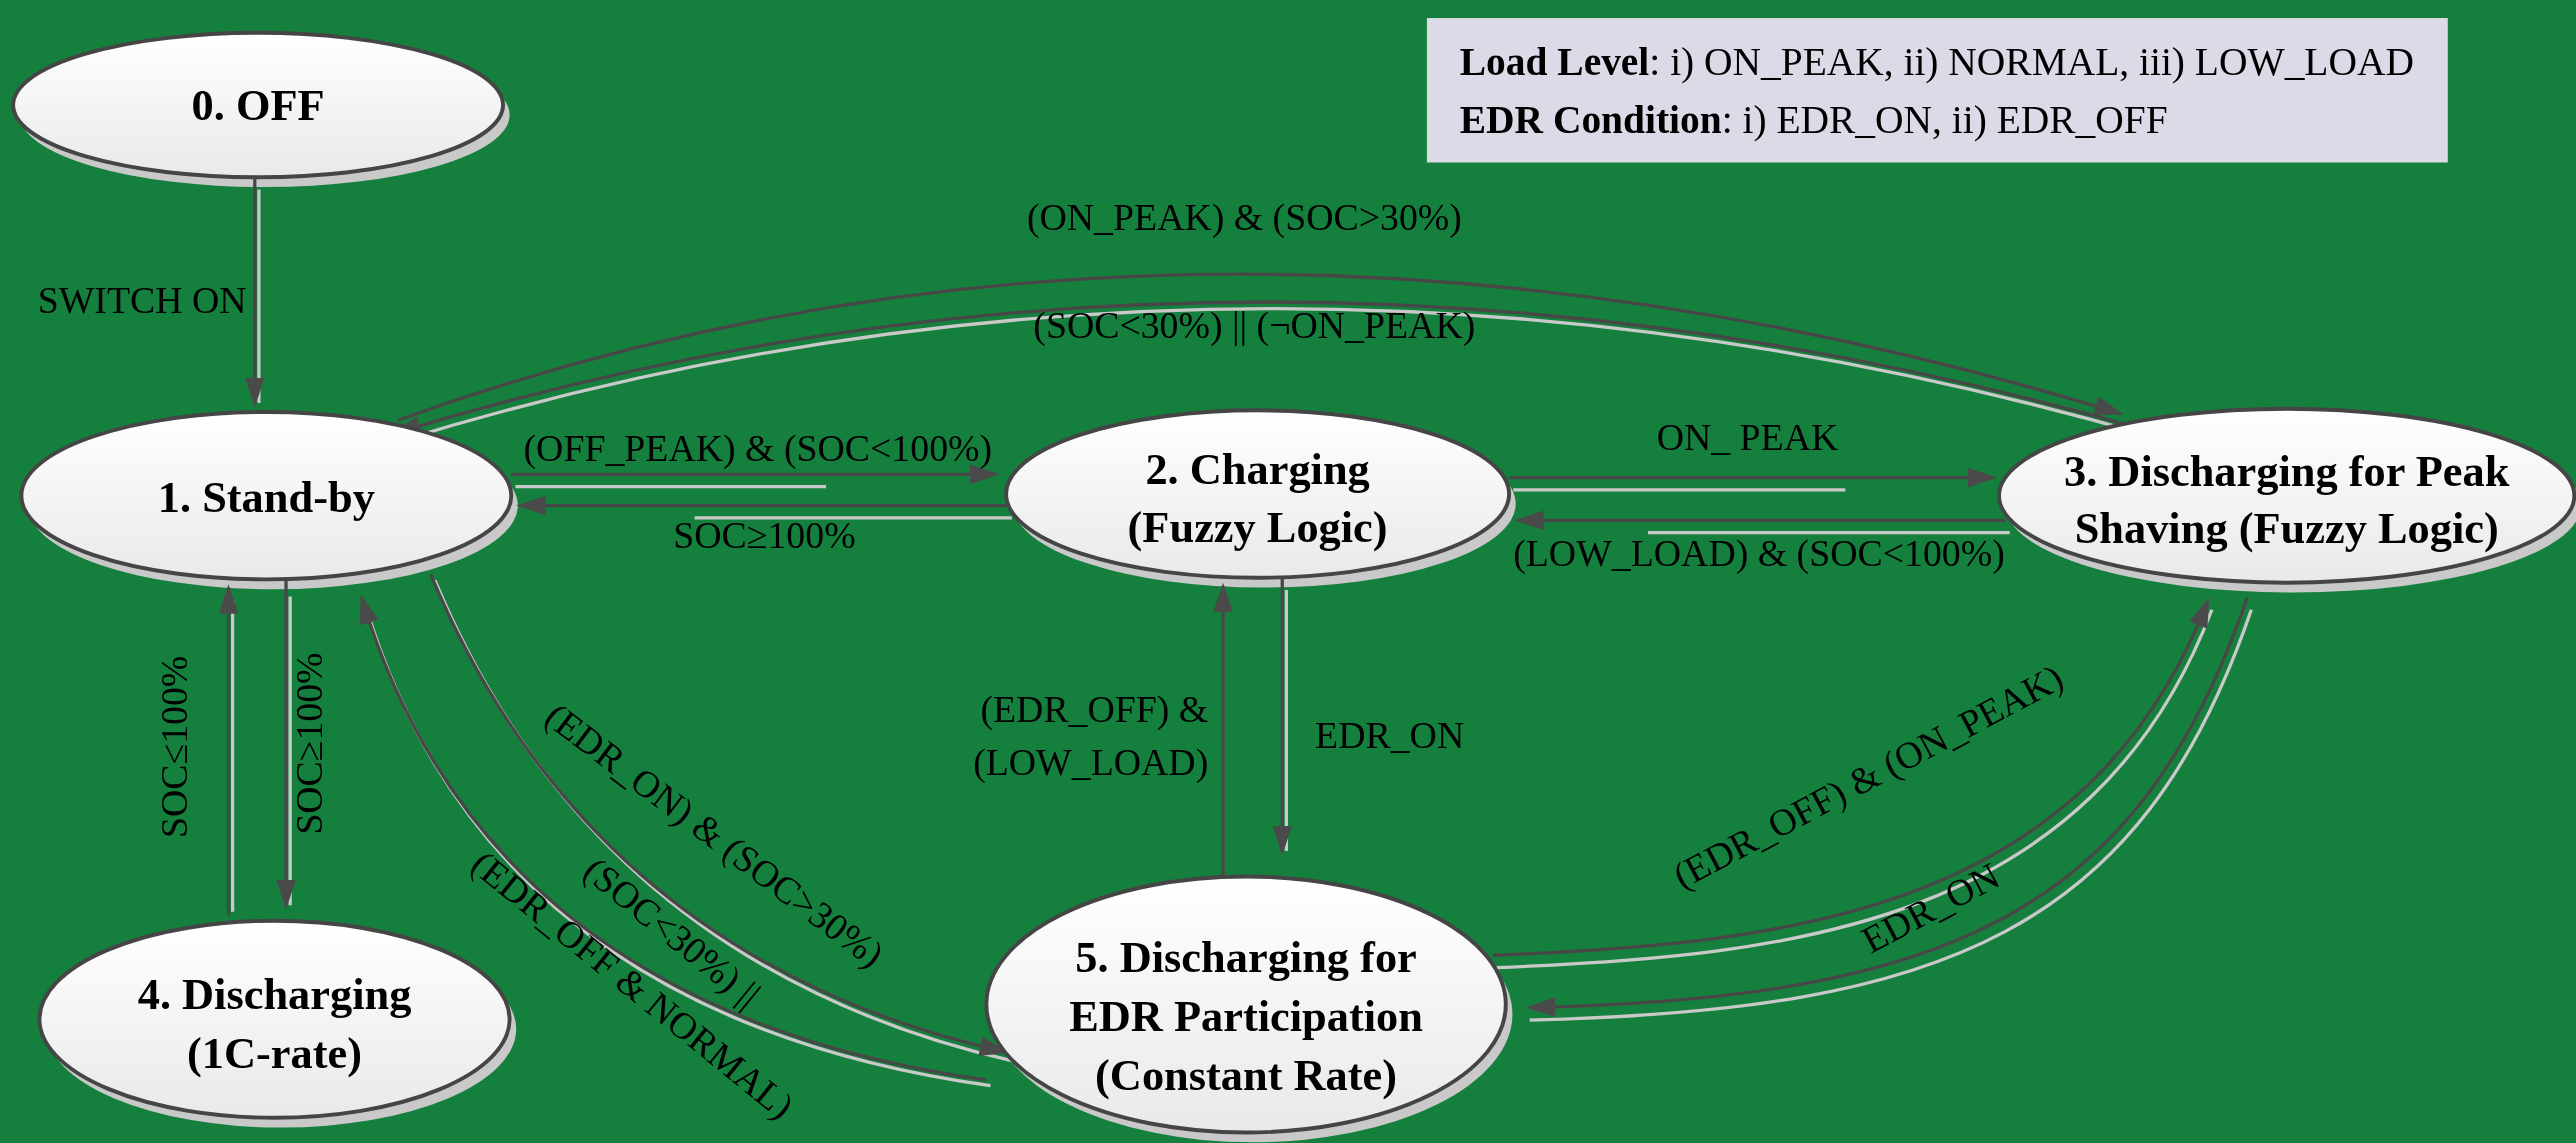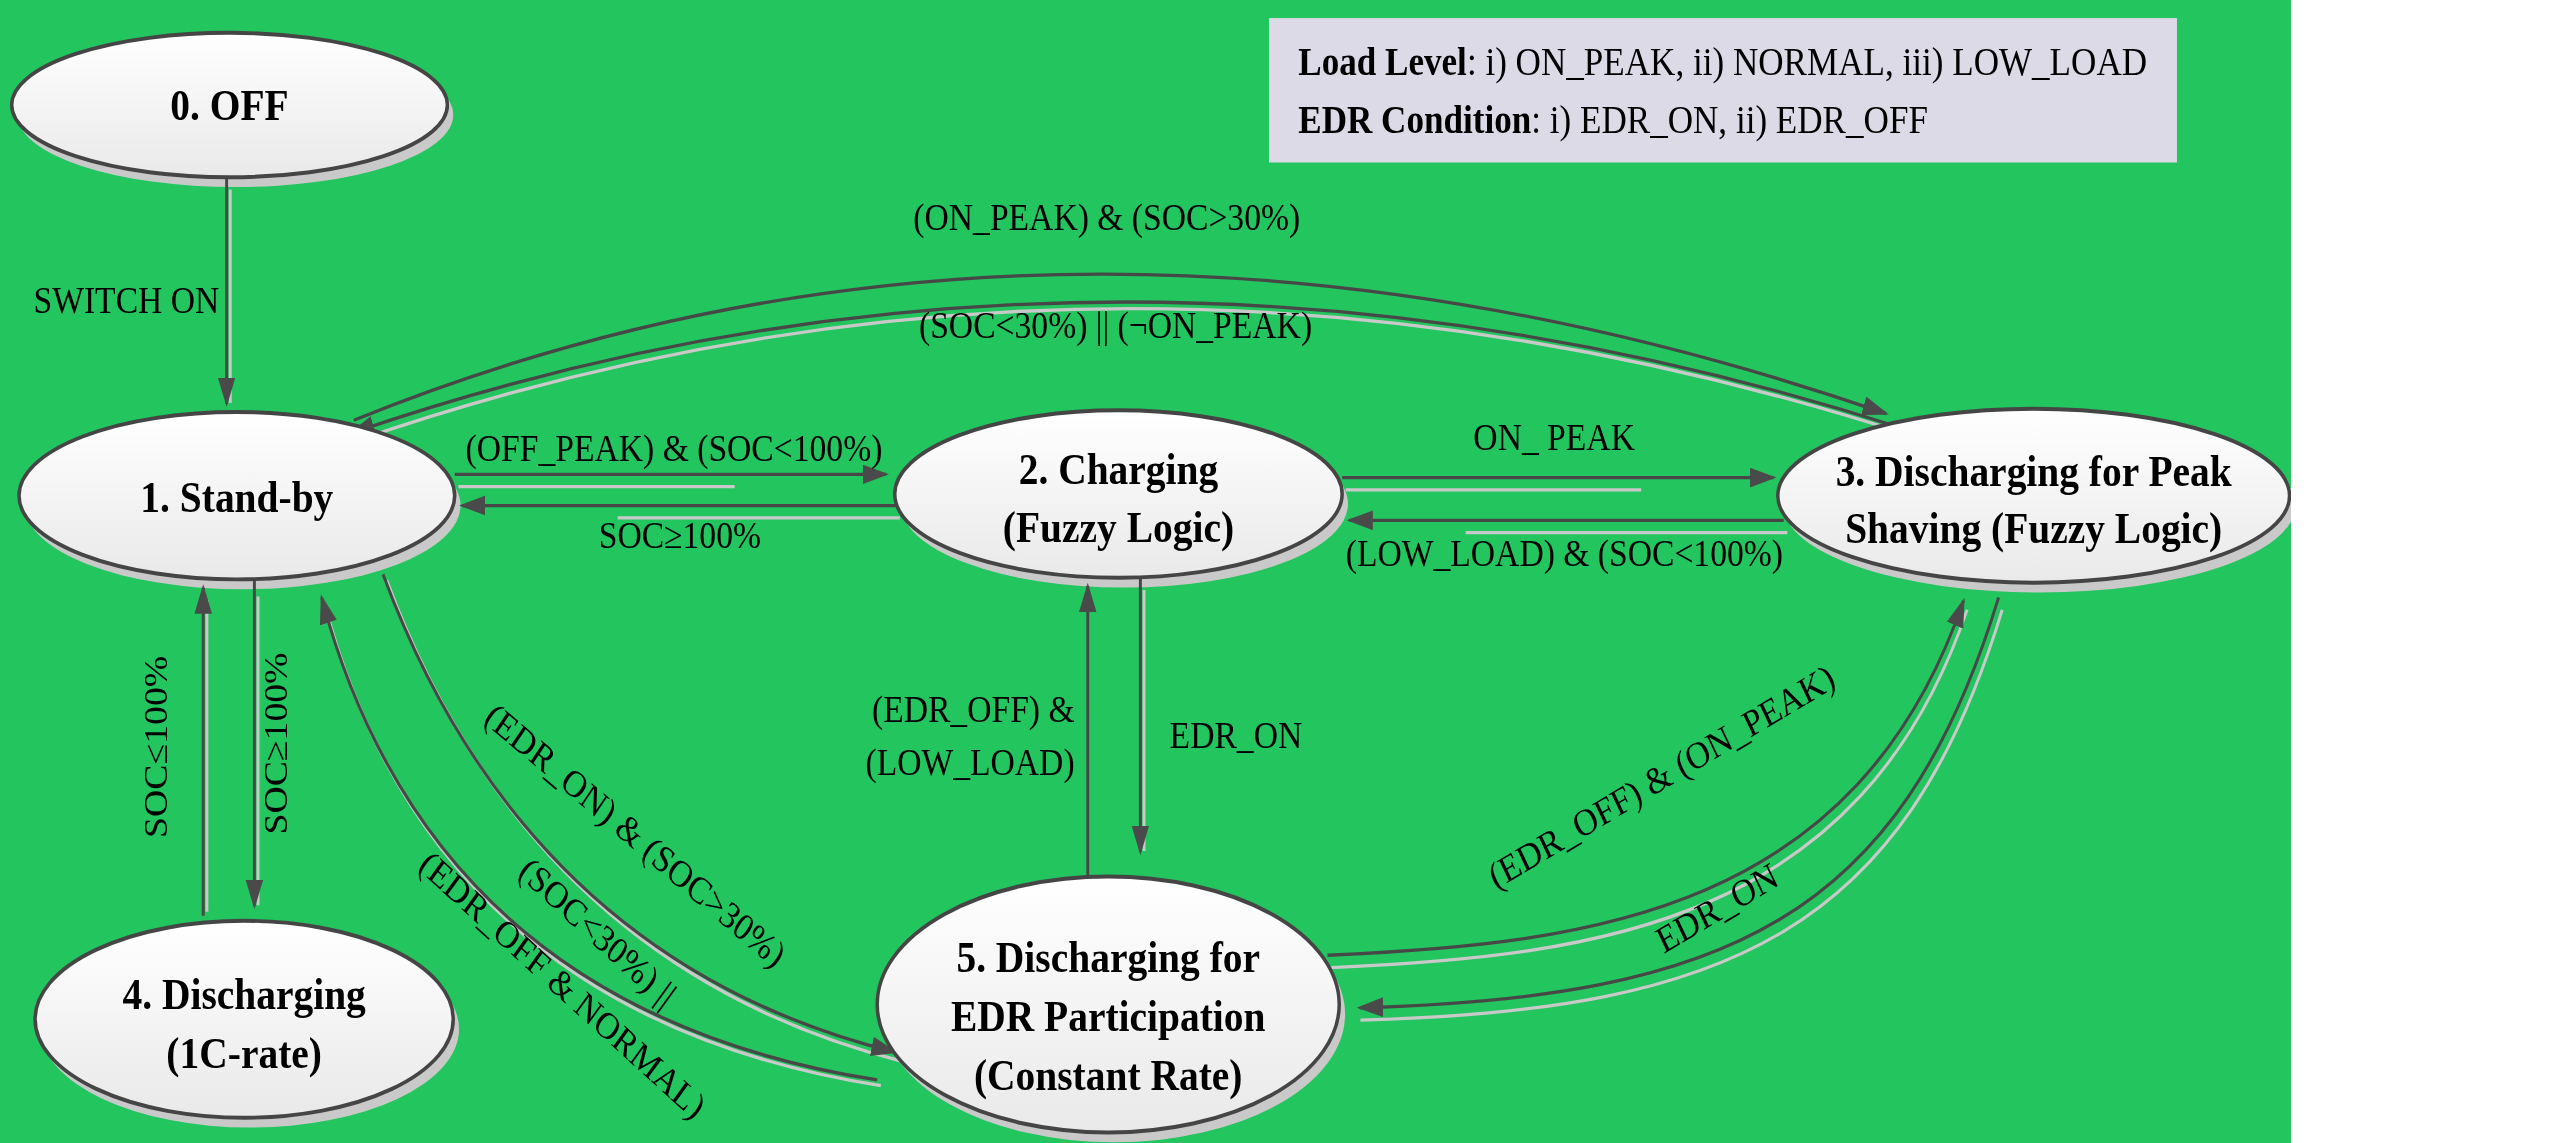--- a/index.html
+++ b/index.html
@@ -1,16 +1,16 @@
 <!DOCTYPE html>
 <html style="font-size:10px"><head>
 <meta charset="utf-8">
 <style>
   html,body{margin:0;padding:0;background:#ffffff;}
-  #stage{width:2291px;height:1144px;position:relative;background:#22c55e;overflow:hidden;}
+  #stage{width:2576px;height:1144px;position:relative;background:#15803d;overflow:hidden;}
   svg{display:block;width:100%;height:100%;}
   .state-label{font-family:"Liberation Serif",serif;font-weight:bold;font-size:27px;fill:#000;text-anchor:middle;}
   .edge-label{font-family:"Liberation Serif",serif;font-size:23px;fill:#000;text-anchor:middle;}
   .edge-label.end{text-anchor:end;}
   .edge-label.start{text-anchor:start;}
   .legend-line{font-family:"Liberation Serif",serif;font-size:24px;fill:#000;}
   .legend-bold{font-weight:bold;}
   .edge{fill:none;stroke:#474747;stroke-width:2px;}
   .edge-shadow{fill:none;stroke:#c9c9c9;stroke-width:2px;}
   .node{stroke:#454545;stroke-width:2.4px;fill:url(#nodeGrad);}

